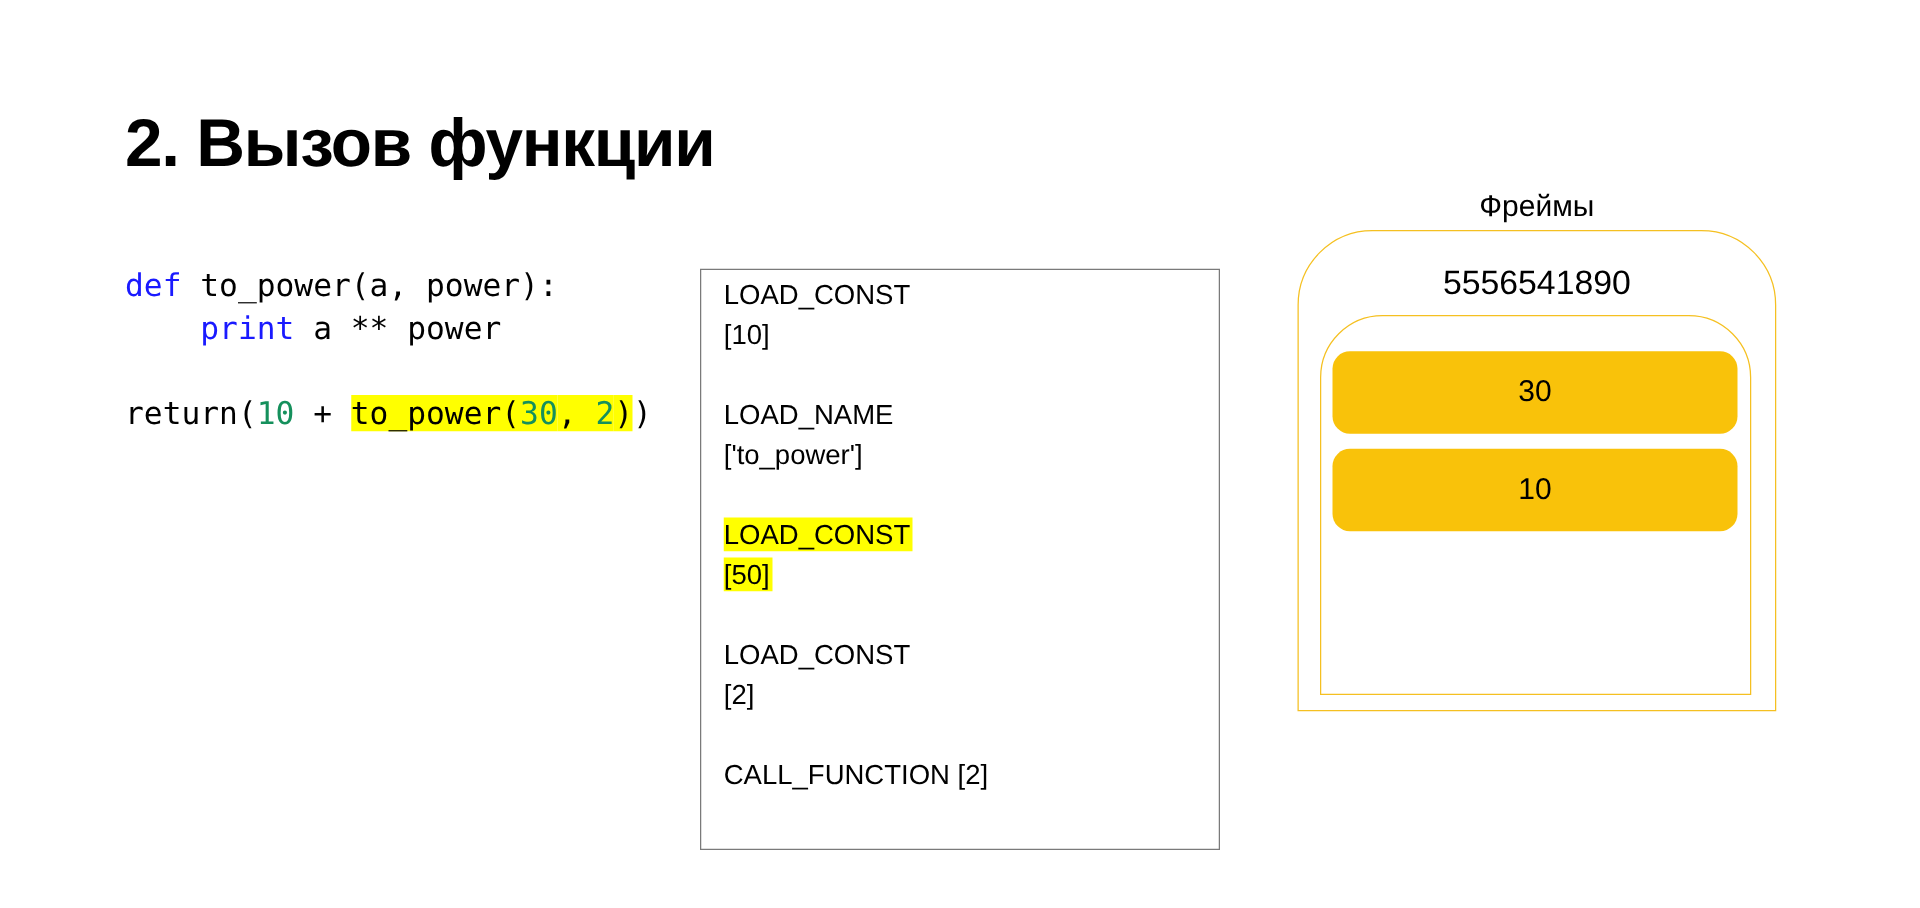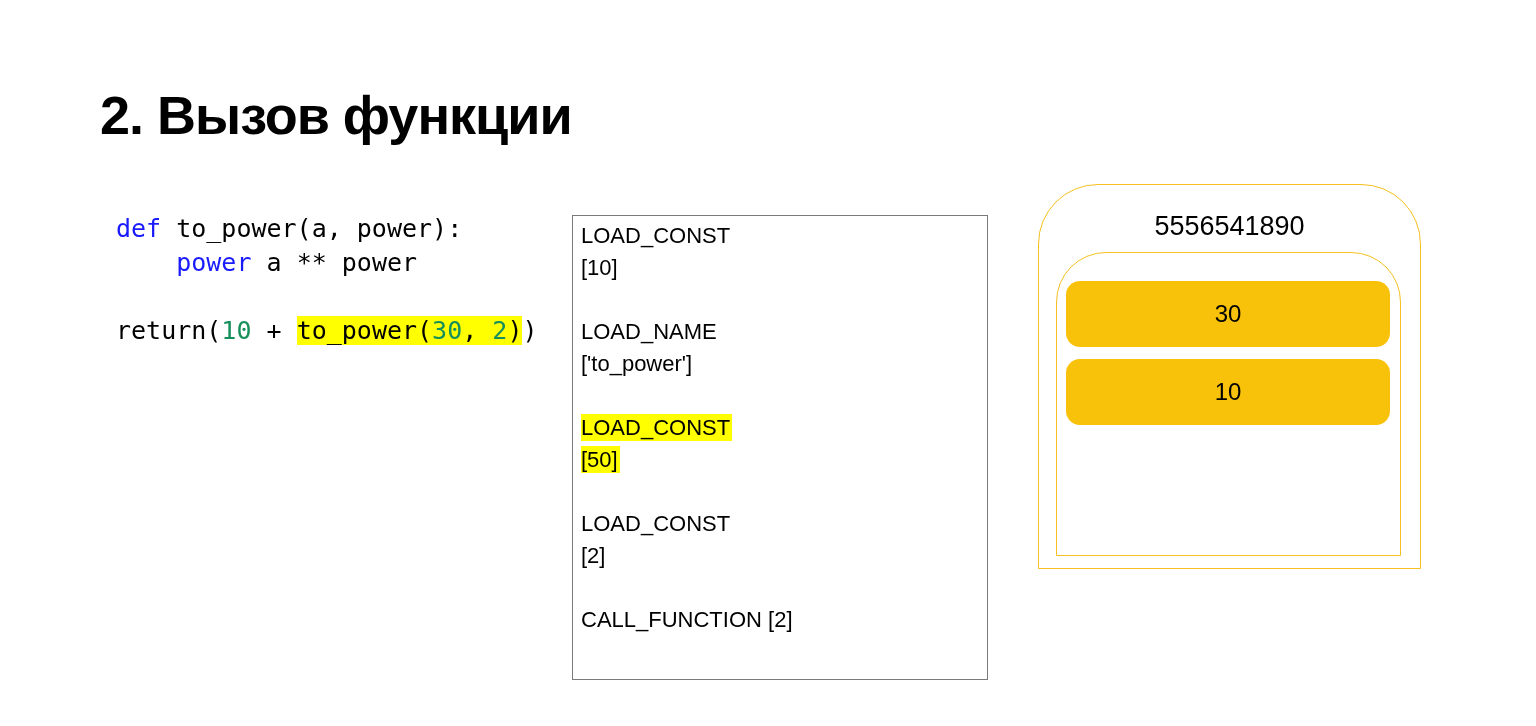--- a/index.html
+++ b/index.html
@@ -28,37 +28,36 @@
 
   
   .code {
     position: absolute;
     left: 100px;
     top: 212px;
     font-family: "DejaVu Sans Mono", monospace;
     font-size: 25px;
     line-height: 34px;
   }
-  .code-line { white-space: pre; height: 34px; margin-left: 16px; }
+  .code-line { white-space: pre; height: 34px; }
   .kw  { color: var(--keyword, #1a1aff); }
   .num { color: var(--number, #15905c); }
   .hl  { background: var(--highlight, #ffff00); }
 
   
   .bc-box {
     position: absolute;
     left: 560px;
     top: 215px;
     width: 416px;
     height: 465px;
     border: 1px solid var(--box-border, #7a7a7a);
     box-sizing: border-box;
-    padding: 4px 0 0 8px;
+    padding: 4px 0 0 18px;
     font-size: 22px;
-    margin-left: 12px;
   }
   .bc-line { height: 32px; line-height: 32px; white-space: pre; }
   .bc-line .hl { padding: 1px 2px 1px 0; }
 
   
   .frames-label {
     position: absolute;
     left: 1038px;
     top: 152px;
     width: 383px;
@@ -117,41 +116,42 @@
 </style>
 </head>
 <body>
 
 <div class="slide">
 
   <h1 class="title">2. Вызов функции</h1>
 
   <div class="code">
     <div class="code-line"><span class="kw">def</span><span> to_power(a, power):</span></div>
-    <div class="code-line"><span>    </span><span class="kw">power</span><span> a ** power</span></div>
+    <div class="code-line"><span>    </span><span class="kw">print</span><span> a ** power</span></div>
     <div class="code-line"><span></span></div>
     <div class="code-line"><span>return(</span><span class="num">10</span><span> + </span><span class="hl">to_power(</span><span class="hl num">30</span><span class="hl">, </span><span class="hl num">2</span><span class="hl">)</span><span>)</span></div>
   </div>
 
   <div class="bc-box">
     <div class="bc-line"><span>LOAD_CONST</span></div>
     <div class="bc-line"><span>[10]</span></div>
     <div class="bc-line"></div>
     <div class="bc-line"><span>LOAD_NAME</span></div>
     <div class="bc-line"><span>['to_power']</span></div>
     <div class="bc-line"></div>
     <div class="bc-line"><span class="hl">LOAD_CONST</span></div>
     <div class="bc-line"><span class="hl">[50]</span></div>
     <div class="bc-line"></div>
     <div class="bc-line"><span>LOAD_CONST</span></div>
     <div class="bc-line"><span>[2]</span></div>
     <div class="bc-line"></div>
     <div class="bc-line"><span>CALL_FUNCTION [2]</span></div>
   </div>
 
+  <div class="frames-label">Фреймы</div>
   <div class="frame-outer">
     <div class="frame-id">5556541890</div>
     <div class="frame-inner">
       <div class="stack">
         <div class="stack-item">30</div>
         <div class="stack-item">10</div>
       </div>
     </div>
   </div>
 

